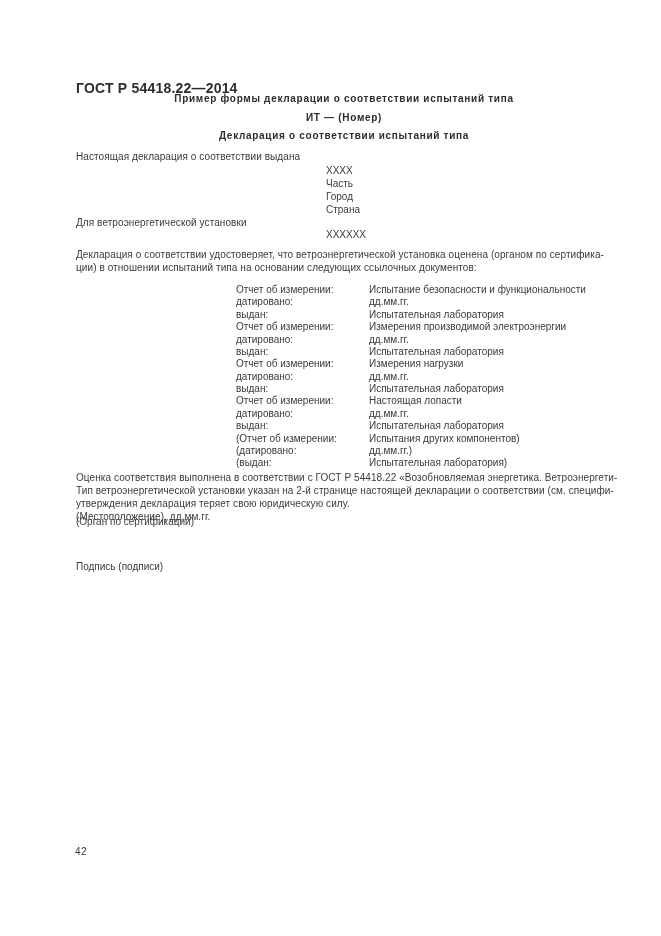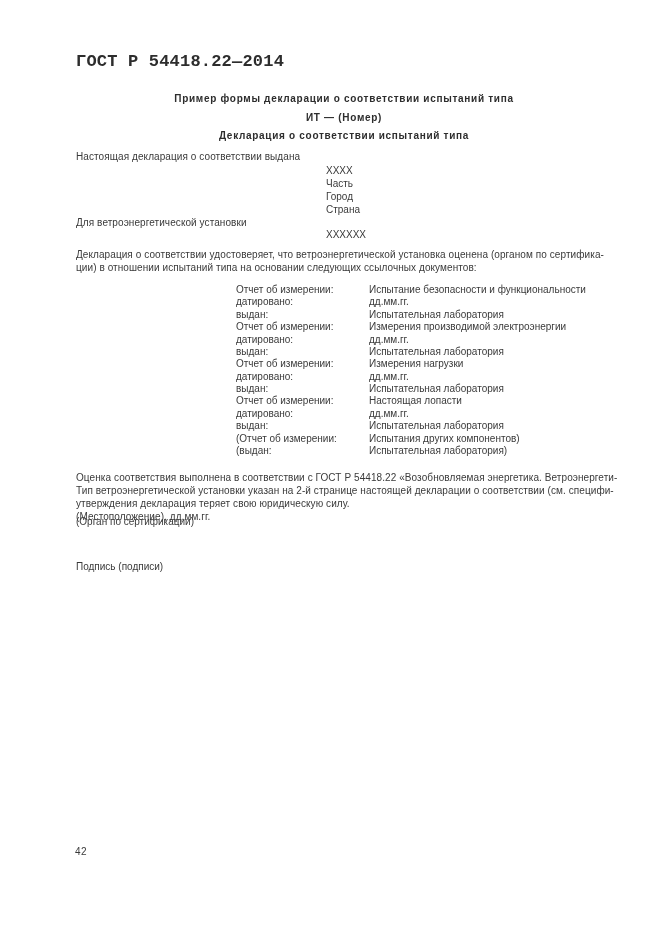--- a/index.html
+++ b/index.html
@@ -17,24 +17,23 @@
   .bold { font-weight: bold; color: #2d2d2d; }
   .heading {
     left: 76px; width: 536px;
     text-align: center;
     font-weight: bold;
     color: #2d2d2d;
     letter-spacing: 0.7px;
     white-space: nowrap;
   }
   .doc-code {
-    left: 76px; top: 52px;
-    font-size: 17px;
+    left: 76px; top: 80px;
+    font-size: 14px;
     letter-spacing: 0.2px;
-    font-family: Liberation Mono, monospace;
   }
   .body-line { letter-spacing: 0.08px; }
   .addr-block { left: 326px; top: 164px; line-height: 13px; }
   .para-1 { left: 76px; top: 248px; line-height: 13.4px; }
   .report-rows { left: 236px; top: 284px; line-height: 12.38px; width: 380px; }
   .report-row { position: relative; }
   .report-row .val { position: absolute; left: 133px; top: 0; white-space: nowrap; }
   .para-2 { left: 76px; top: 471px; line-height: 13.1px; }
   .org-note { left: 76px; top: 516px; width: 536px; text-align: left; white-space: nowrap; }
   .signature { left: 76px; top: 561px; }
@@ -74,20 +73,21 @@
     <div class="report-row"><span class="lbl">Отчет об измерении:</span><span class="val">Измерения производимой электроэнергии</span></div>
     <div class="report-row"><span class="lbl">датировано:</span><span class="val">дд.мм.гг.</span></div>
     <div class="report-row"><span class="lbl">выдан:</span><span class="val">Испытательная лаборатория</span></div>
     <div class="report-row"><span class="lbl">Отчет об измерении:</span><span class="val">Измерения нагрузки</span></div>
     <div class="report-row"><span class="lbl">датировано:</span><span class="val">дд.мм.гг.</span></div>
     <div class="report-row"><span class="lbl">выдан:</span><span class="val">Испытательная лаборатория</span></div>
     <div class="report-row"><span class="lbl">Отчет об измерении:</span><span class="val">Настоящая лопасти</span></div>
     <div class="report-row"><span class="lbl">датировано:</span><span class="val">дд.мм.гг.</span></div>
     <div class="report-row"><span class="lbl">выдан:</span><span class="val">Испытательная лаборатория</span></div>
     <div class="report-row"><span class="lbl">(Отчет об измерении:</span><span class="val">Испытания других компонентов)</span></div>
+    <div class="report-row"><span class="lbl">(датировано:</span><span class="val">дд.мм.гг.)</span></div>
     <div class="report-row"><span class="lbl">(выдан:</span><span class="val">Испытательная лаборатория)</span></div>
   </div>
 
 <div class="abs para-2 body-line">
     <div class="tline">Оценка соответствия выполнена в соответствии с ГОСТ Р 54418.22 «Возобновляемая энергетика. Ветроэнергети-</div>
     <div class="tline">Тип ветроэнергетической установки указан на 2-й странице настоящей декларации о соответствии (см. специфи-</div>
     <div class="tline">утверждения декларация теряет свою юридическую силу.</div>
     <div class="tline">(Местоположение), дд.мм.гг.</div>
   </div>
 

